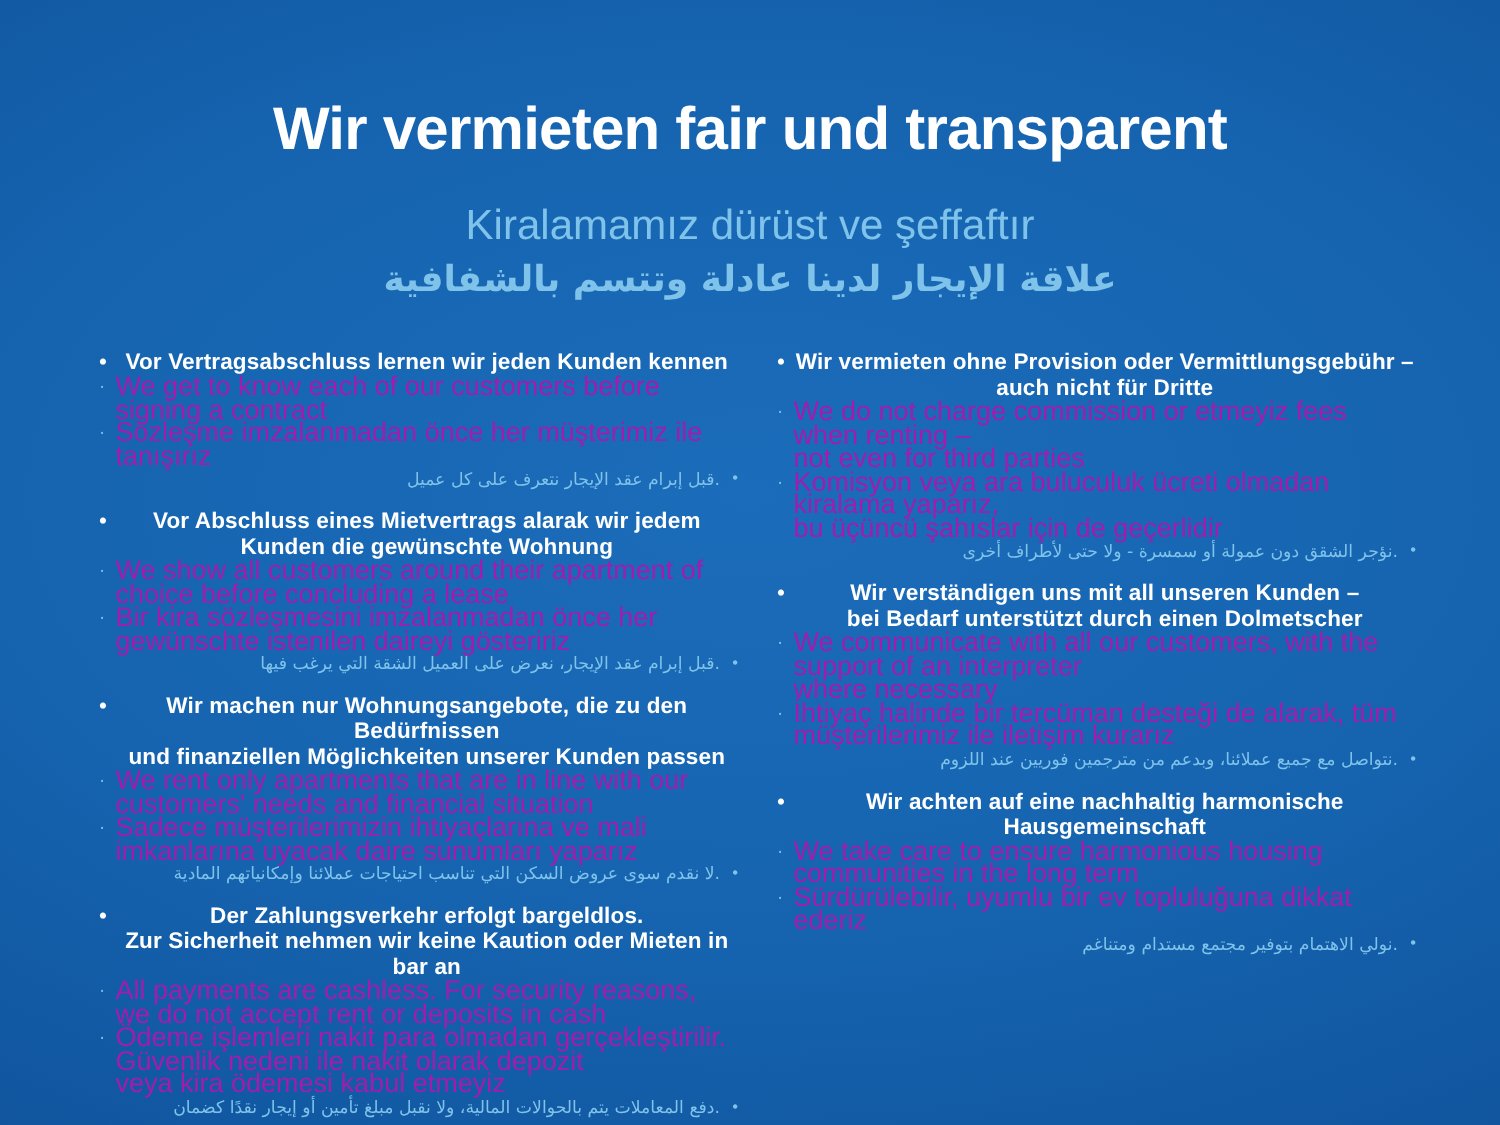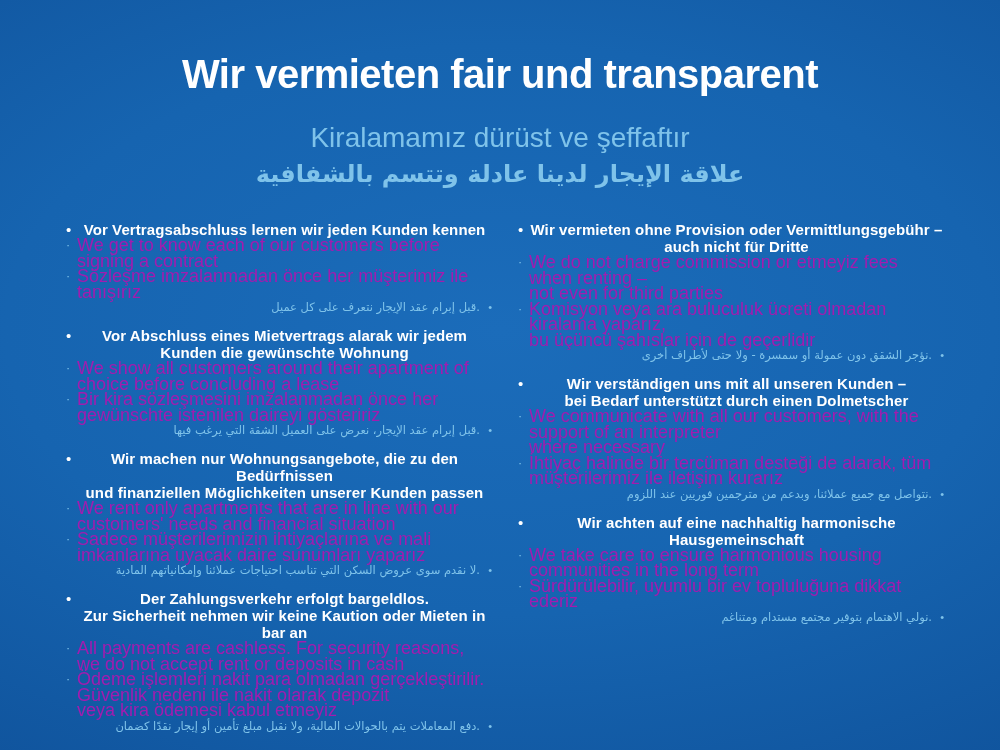--- a/index.html
+++ b/index.html
@@ -3,21 +3,21 @@
 <meta charset="utf-8">
 <style>
   html,body{margin:0;padding:0;}
   body{
     width:1000px;height:750px;overflow:hidden;
     background:radial-gradient(130% 100% at 50% 44%, #1b6cba 0%, #1664b0 38%, #10549d 70%, #0c4a8e 100%);
     font-family:"Liberation Sans", sans-serif;
     -webkit-font-smoothing:antialiased;
   }
   .hero{text-align:center;padding-top:52px;}
-  .hero-de{margin:0;color:#ffffff;font-size:40px;font-weight:bold;letter-spacing:-0.5px;}
+  .hero-de{margin:12px;color:#ffffff;font-size:40px;font-weight:bold;letter-spacing:-0.5px;}
   .hero-en{margin-top:11px;color:#7fc3ea;font-size:28px;font-weight:500;}
   .hero-tr{margin-top:25px;color:#7fc3ea;font-size:28px;font-weight:500;}
   .hero-ar{margin-top:6px;color:#7fc3ea;font-size:24px;font-weight:bold;font-family:"DejaVu Sans", sans-serif;}
   .columns{display:flex;gap:26px;margin-top:33px;padding:0 56px 0 66px;}
   .col{flex:1;min-width:0;}
   .item{margin-bottom:12px;}
   .row{display:flex;align-items:flex-start;}
   .b{flex:none;width:11px;}
   .txt{flex:1;white-space:pre-line;}
   .de-row .b{color:#ffffff;font-size:15px;line-height:17px;}

